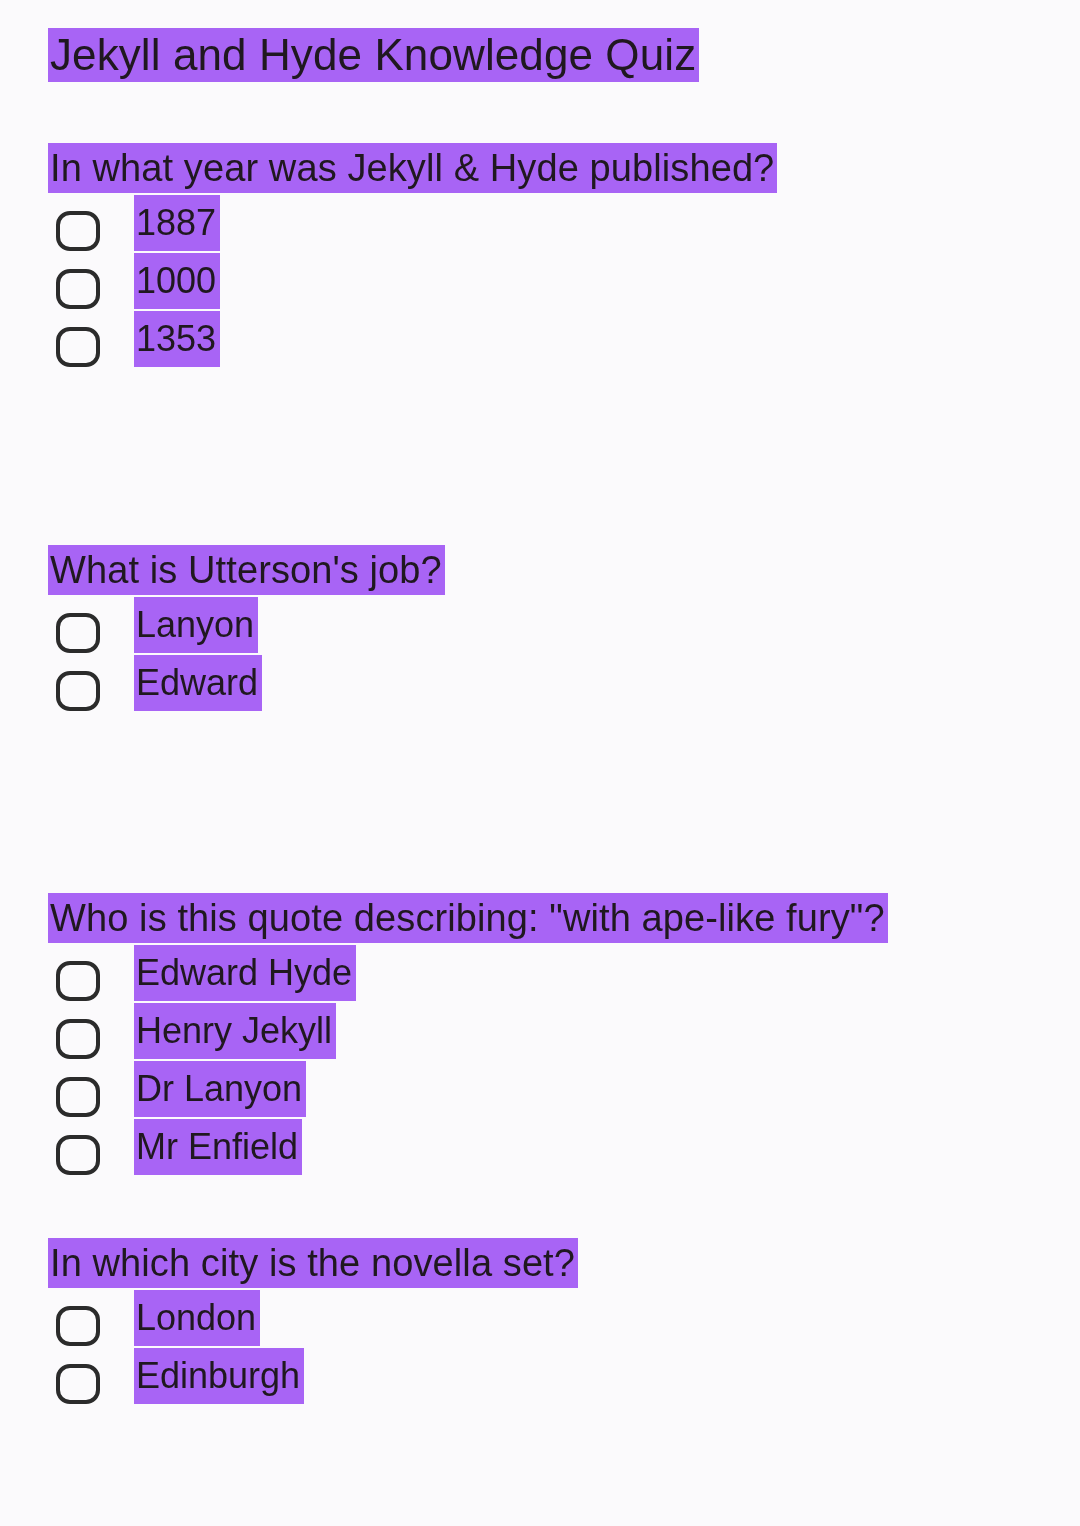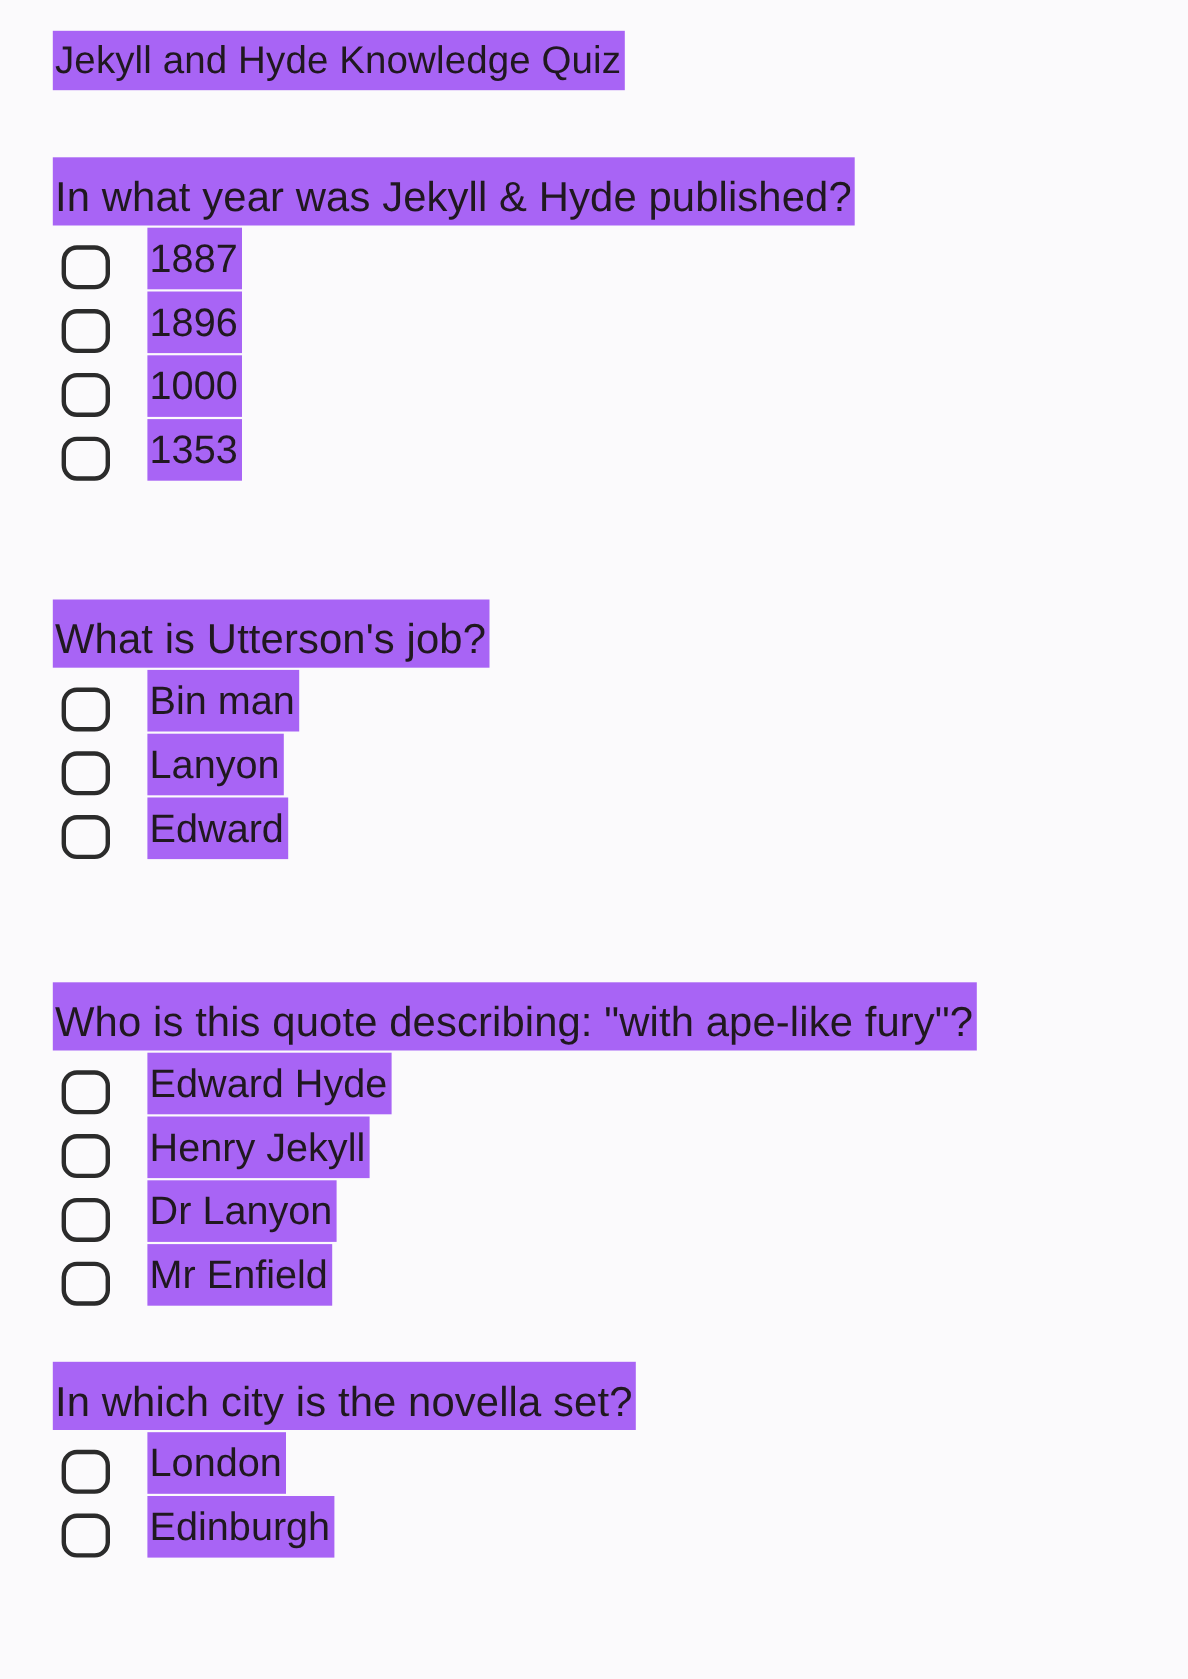--- a/index.html
+++ b/index.html
@@ -31,37 +31,37 @@
     display: inline-block;
     color: #201820;
     white-space: pre;
   }
 
   
   .quiz-title {
     position: absolute;
     left: 48px;
     top: 28px;
-    font-size: 35px;
+    font-size: 44px;
     line-height: 54px;
     letter-spacing: 0.1px;
     font-weight: 400;
     padding: 0 3px 0 2px;
   }
 
   
   .question-block {
     position: absolute;
     left: 48px;
   }
   .question-text {
     font-size: 38px;
     line-height: 50px;
     font-weight: 400;
-    padding: 12px 3px 0 2px;
+    padding: 0 3px 0 2px;
     letter-spacing: 0.1px;
   }
 
   .options {
     margin: 0;
     padding: 0;
     list-style: none;
   }
   .option-row {
     display: flex;
@@ -101,40 +101,32 @@
 
   <div class="question-block" id="q1">
     <div class="question-text hl">In what year was Jekyll &amp; Hyde published?</div>
     <ul class="options">
       <li class="option-row">
         <span class="radio-box"></span>
         <span class="option-label hl">1887</span>
       </li>
       <li class="option-row">
         <span class="radio-box"></span>
-        <span class="option-label hl">1896</span>
-      </li>
-      <li class="option-row">
-        <span class="radio-box"></span>
         <span class="option-label hl">1000</span>
       </li>
       <li class="option-row">
         <span class="radio-box"></span>
         <span class="option-label hl">1353</span>
       </li>
     </ul>
   </div>
 
   <div class="question-block" id="q2">
     <div class="question-text hl">What is Utterson's job?</div>
     <ul class="options">
-      <li class="option-row">
-        <span class="radio-box"></span>
-        <span class="option-label hl">Bin man</span>
-      </li>
       <li class="option-row">
         <span class="radio-box"></span>
         <span class="option-label hl">Lanyon</span>
       </li>
       <li class="option-row">
         <span class="radio-box"></span>
         <span class="option-label hl">Edward</span>
       </li>
     </ul>
   </div>

